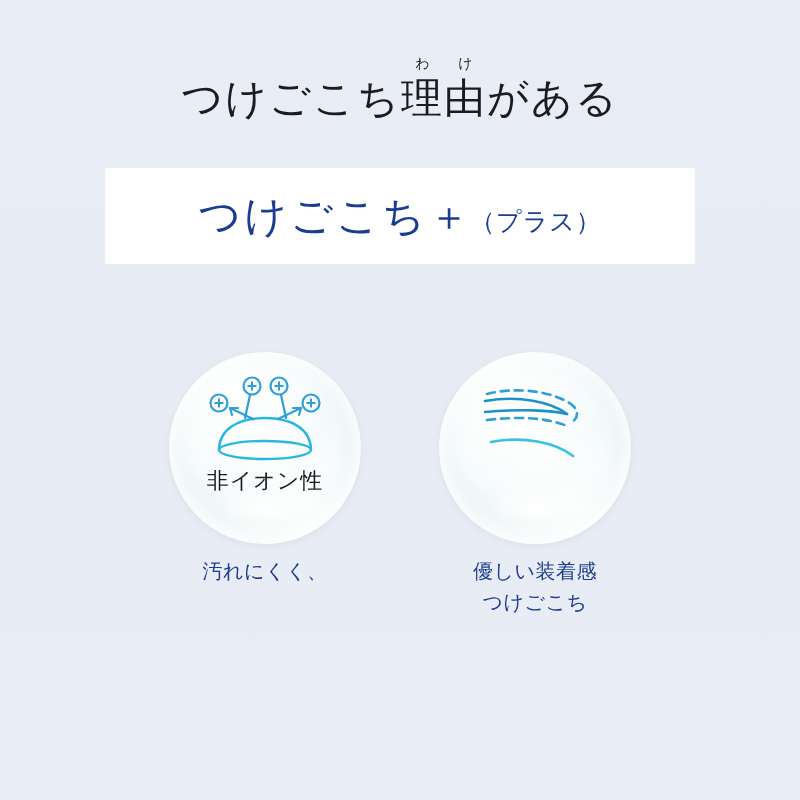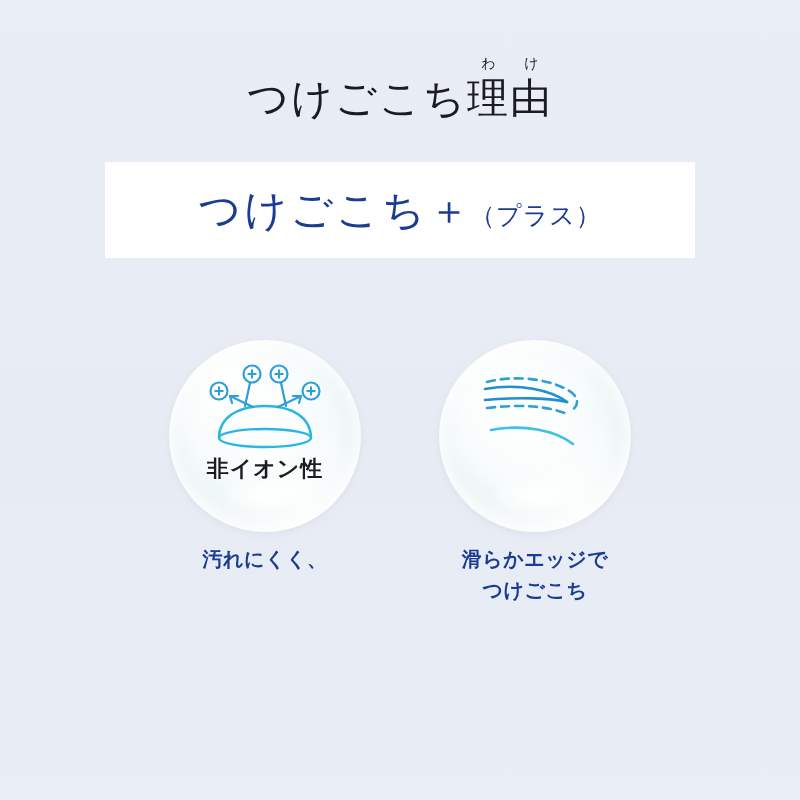--- a/index.html
+++ b/index.html
@@ -58,21 +58,21 @@
     font-size: 14px;
     letter-spacing: 0;
     line-height: 1;
     color: #1b1b20;
   }
 
   
   .band {
     position: absolute;
     left: 105px;
-    top: 162px;
+    top: 168px;
     width: 590px;
     height: 96px;
     background: #ffffff;
     display: flex;
     align-items: center;
     justify-content: center;
   }
   .band-text {
     white-space: nowrap;
     color: #1c3c91;
@@ -90,24 +90,23 @@
   }
   .band-sub {
     font-size: 25px;
     letter-spacing: 1px;
   }
 
   
   .features {
     position: absolute;
     left: 0;
-    top: 340px;
+    top: 352px;
     width: 724px;
     height: 330px;
-    font-weight: bold;
   }
   .feature {
     position: absolute;
     top: 0;
     width: 300px;
     text-align: center;
   }
   .feature.left  { left: 115px; }
   .feature.right { left: 385px; }
 
@@ -166,21 +165,21 @@
 </style>
 </head>
 <body>
 
 <div class="poster">
 
   <div class="headline">
     <span class="seg">つけごこち</span><span class="ruby-group"><span class="rt">
           <span>わ</span>
           <span>け</span>
-        </span><span class="base">理由</span></span>
+        </span><span class="base">理由</span></span><span class="seg">がある</span>
   </div>
 
   <div class="band">
     <div class="band-text">
       <span class="band-main">つけごこち</span><span class="band-plus">＋</span><span class="band-sub">（プラス）</span>
     </div>
   </div>
 
   <div class="features">
 
@@ -227,19 +226,19 @@
             <path d="M12 46 C44 42 74 44 92 52" stroke="#2f9fd6" stroke-width="2.6" fill="none" stroke-linecap="round" stroke-dasharray="8 6"></path>
 
             <path d="M10 27 C44 21 76 28 92 40" stroke="#1f8fd0" stroke-width="2.6" fill="none" stroke-linecap="round"></path>
             <path d="M10 38 C44 35 76 36 92 40" stroke="#1f8fd0" stroke-width="2.6" fill="none" stroke-linecap="round"></path>
 
             <path d="M16 68 C48 62 80 68 98 82" stroke="#3cc0e4" stroke-width="2.6" fill="none" stroke-linecap="round"></path>
           </svg>
         </div>
       </div>
       <div class="caption">
-        <span class="cl">滑らかエッジで</span>
+        <span class="cl">優しい装着感</span>
         <span class="cl">つけごこち</span>
       </div>
     </div>
 
   </div>
 </div>
 
 </body></html>

